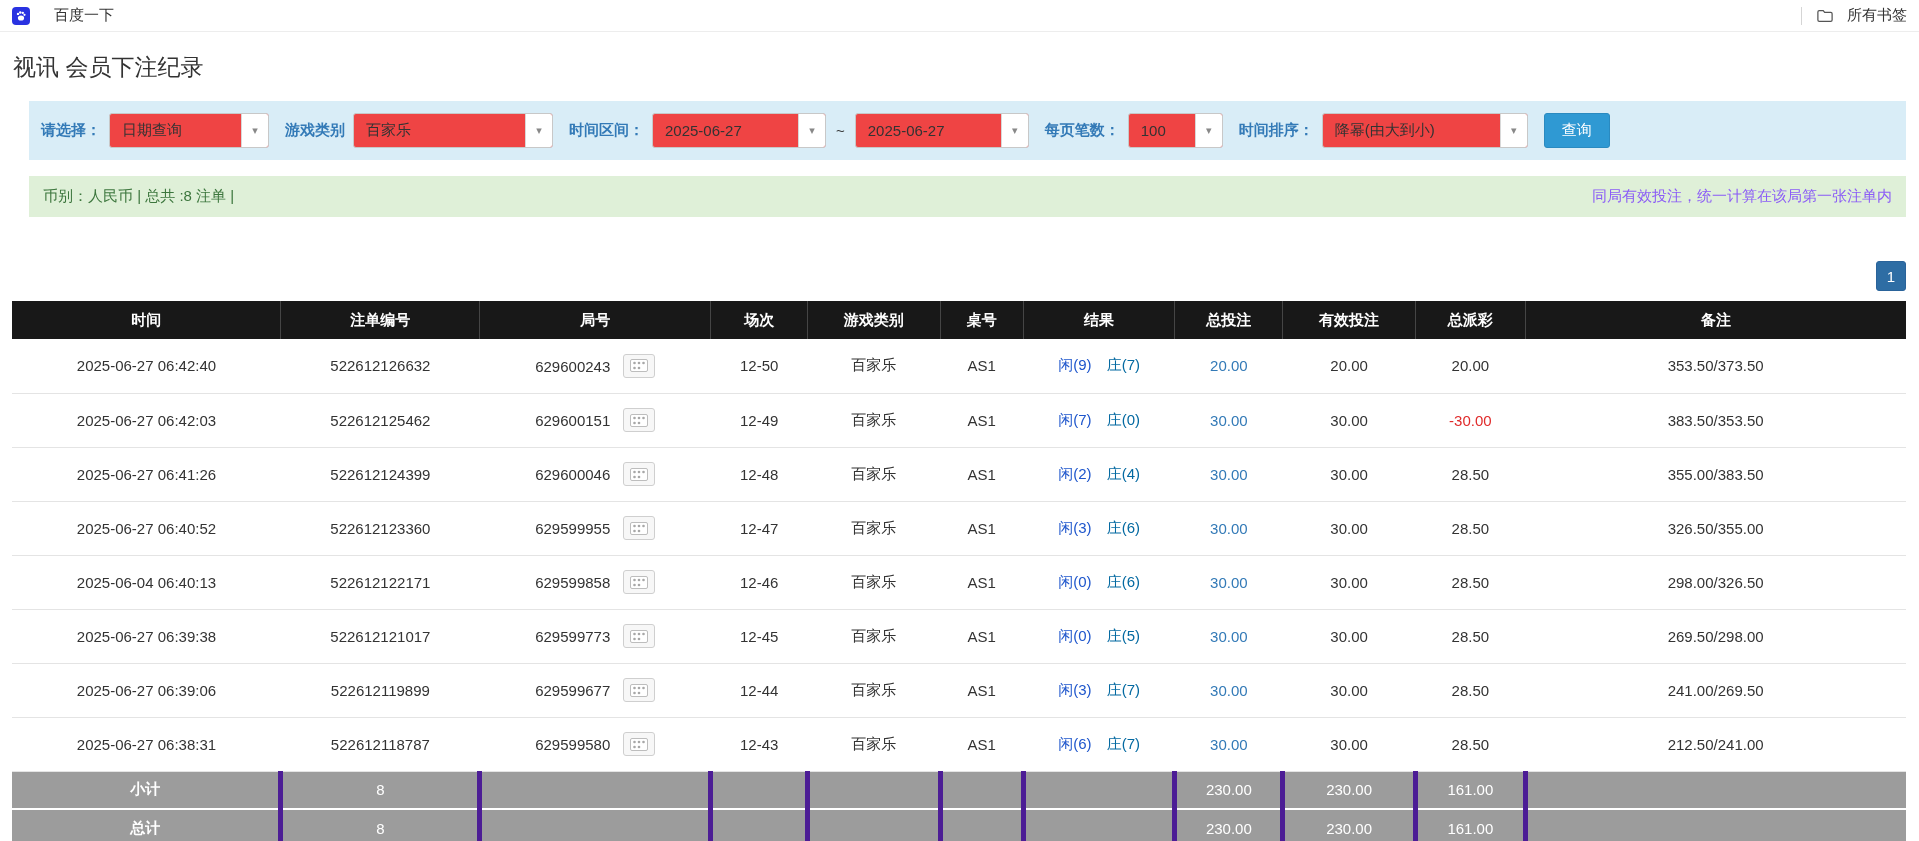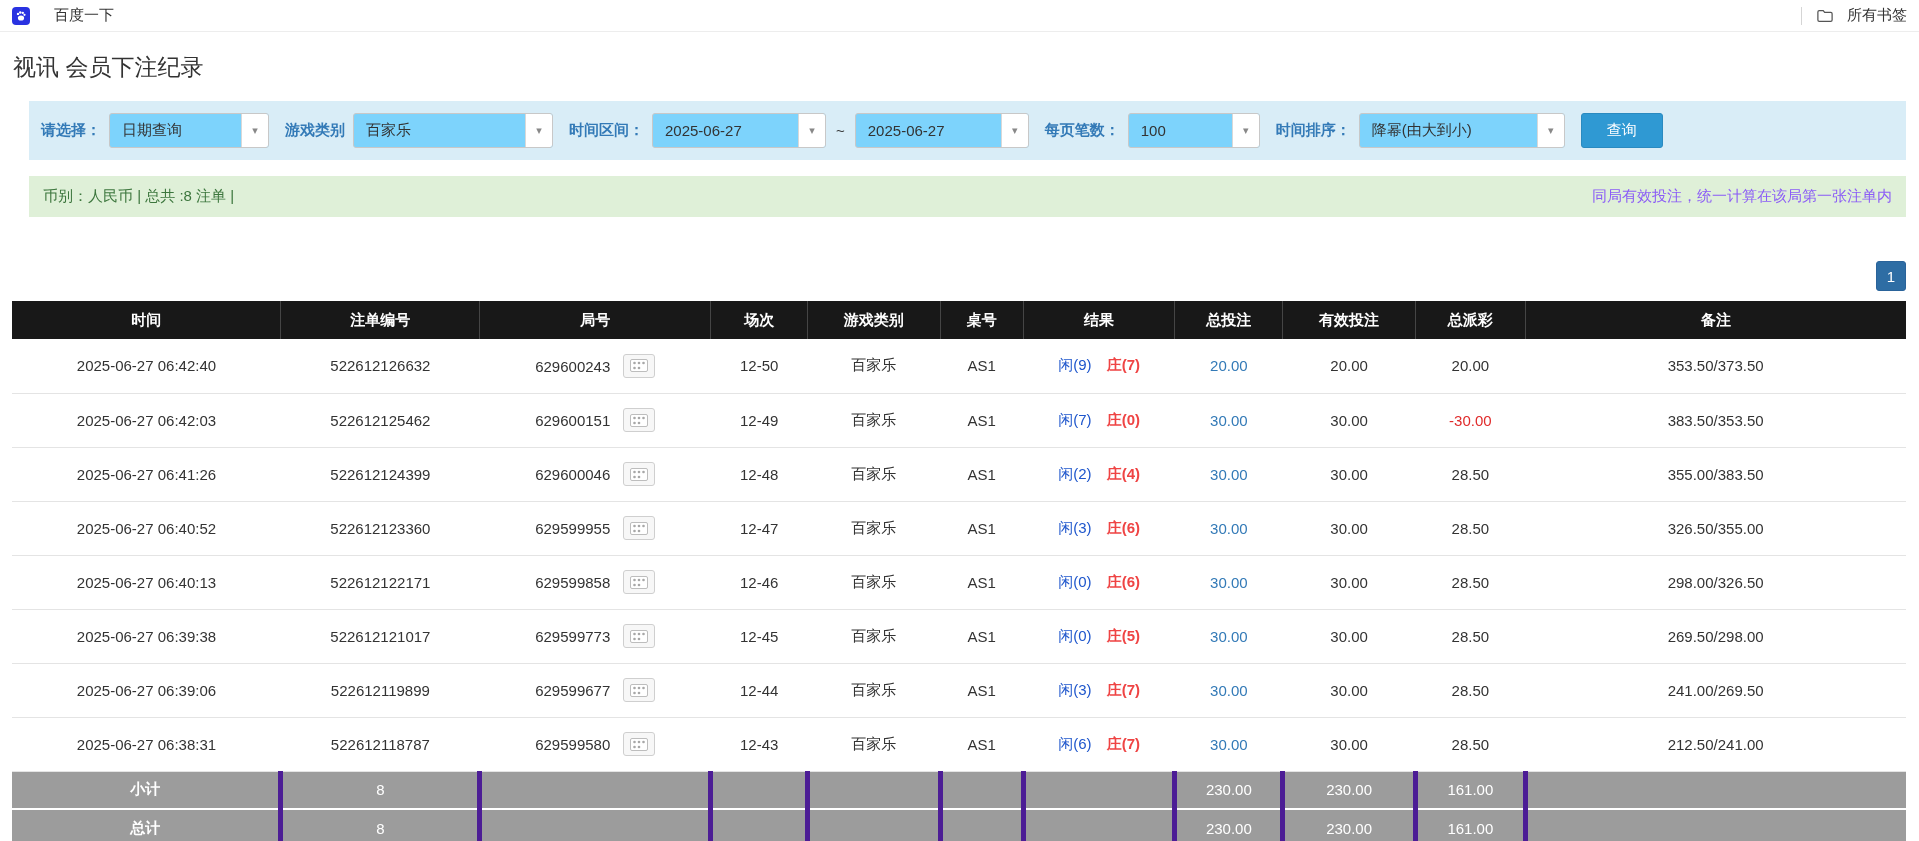--- a/index.html
+++ b/index.html
@@ -21,30 +21,30 @@
     background:none; border:none; cursor:pointer; font-family:inherit; }
 
   
   .page-title { font-size:23px; font-weight:400; color:#333; margin:20px 0 18px; padding-left:13px; }
 
   
   .filter-bar { margin:0 13px 0 29px; background:#d9edf7; padding:12px 12px;
     display:flex; align-items:center; gap:8px; }
   .flabel { color:#337ab7; font-weight:700; font-size:15px; white-space:nowrap; margin-left:8px; }
   .flabel:first-child { margin-left:0; }
-  .combo { background:#7dd3fc; border:1px solid #c8c8c8; border-radius:3px; height:35px;
+  .combo { background:#ef4444; border:1px solid #c8c8c8; border-radius:3px; height:35px;
     display:inline-flex; align-items:stretch; overflow:hidden; cursor:pointer; flex:0 0 auto; }
   .combo-text { flex:1; display:flex; align-items:center; padding:0 12px; font-size:15px;
     color:#333; white-space:nowrap; overflow:hidden; }
   .combo-arrow { width:27px; border-left:1px solid #d8d8d8; display:flex; align-items:center;
     justify-content:center; color:#888; font-size:11px; background:#fff; }
   .w160 { width:160px; } .w200 { width:200px; } .w174 { width:174px; }
-  .w113 { width:132px; } .w206 { width:206px; }
+  .w113 { width:95px; } .w206 { width:206px; }
   .tilde { color:#333; margin:0 2px; }
-  .search-btn { margin-left:8px; height:35px; padding:0 25px; background:#2f99d3;
+  .search-btn { margin-left:8px; height:35px; padding:0 17px; background:#2f99d3;
     border:1px solid #2a8ac0; border-radius:3px; color:#fff; font-size:15px; cursor:pointer;
     font-family:inherit; }
 
   
   .summary-bar { margin:16px 13px 0 29px; background:#dff0d8; padding:11px 14px;
     display:flex; align-items:center; justify-content:space-between; }
   .summary-left { color:#3c763d; font-size:15px; }
   .summary-notice { color:#8b5cf6; font-size:15px; }
 
   
@@ -57,21 +57,21 @@
   thead th { background:#181818; color:#fff; font-weight:700; font-size:15px; height:38px;
     border-right:1px solid #454545; text-align:center; }
   thead th:last-child { border-right:none; }
   tbody td { height:54px; text-align:center; font-size:15px; color:#333;
     border-bottom:1px solid #e4e4e4; background:#fff; padding:0 6px; }
   .round-id { vertical-align:middle; }
   .road-btn { margin-left:9px; width:32px; height:24px; border:1px solid #cfcfcf; background:#f7f7f7;
     border-radius:3px; display:inline-flex; align-items:center; justify-content:center;
     vertical-align:middle; cursor:pointer; padding:0; }
   .player { color:#1e56cc; }
-  .banker { color:#ef4444; margin-left:11px;font-weight:bold; }
+  .banker { color:#0369a1; margin-left:11px; }
   .bet-link { color:#337ab7; cursor:pointer; }
   .negative { color:#e02b2b; }
   tfoot td { background:#9c9c9c; color:#fff; height:38px; text-align:center; font-size:15px;
     border-right:5px solid #4c1d95; }
   tfoot td:last-child { border-right:none; }
   tfoot tr.total-row td { border-top:2px solid #fff; }
   .foot-label { font-weight:700; }
 </style>
 </head>
 <body>
@@ -310,21 +310,21 @@
       <span class="bet-link">30.00</span>
     </td>
     <td>30.00</td>
     <td>
       <span>28.50</span>
     </td>
     <td>326.50/355.00</td>
   </tr>
 
   <tr class="data-row">
-    <td>2025-06-27 06:40:13</td>
+    <td>2025-06-04 06:40:13</td>
     <td>522612122171</td>
     <td>
       <span class="round-id">629599858</span>
       <button class="road-btn" type="button">
         <svg width="18" height="13" viewBox="0 0 18 13" aria-hidden="true">
           <rect x="0.5" y="0.5" width="17" height="12" rx="1.5" fill="#fff" stroke="#bdbdbd"></rect>
           <circle cx="4.5" cy="4" r="1.3" fill="#a7a7a7"></circle>
           <circle cx="9" cy="4" r="1.3" fill="#a7a7a7"></circle>
           <circle cx="13.5" cy="4" r="1.3" fill="#a7a7a7"></circle>
           <circle cx="4.5" cy="9" r="1.3" fill="#a7a7a7"></circle>

